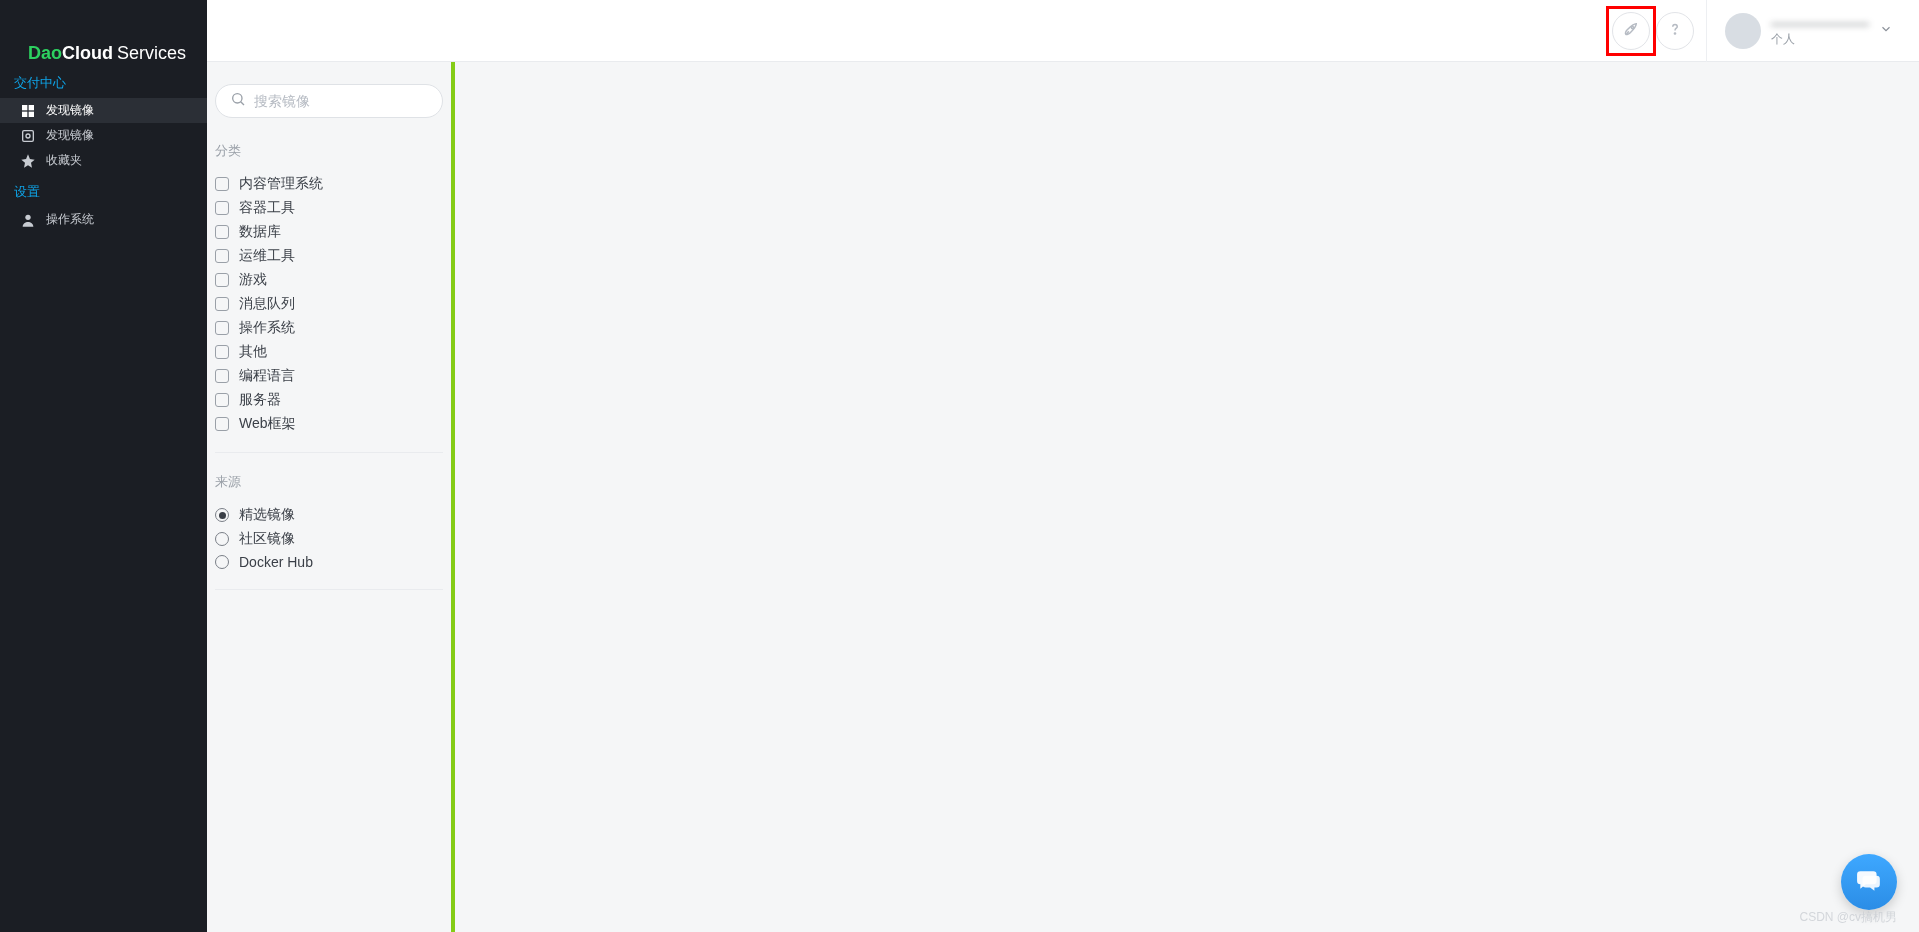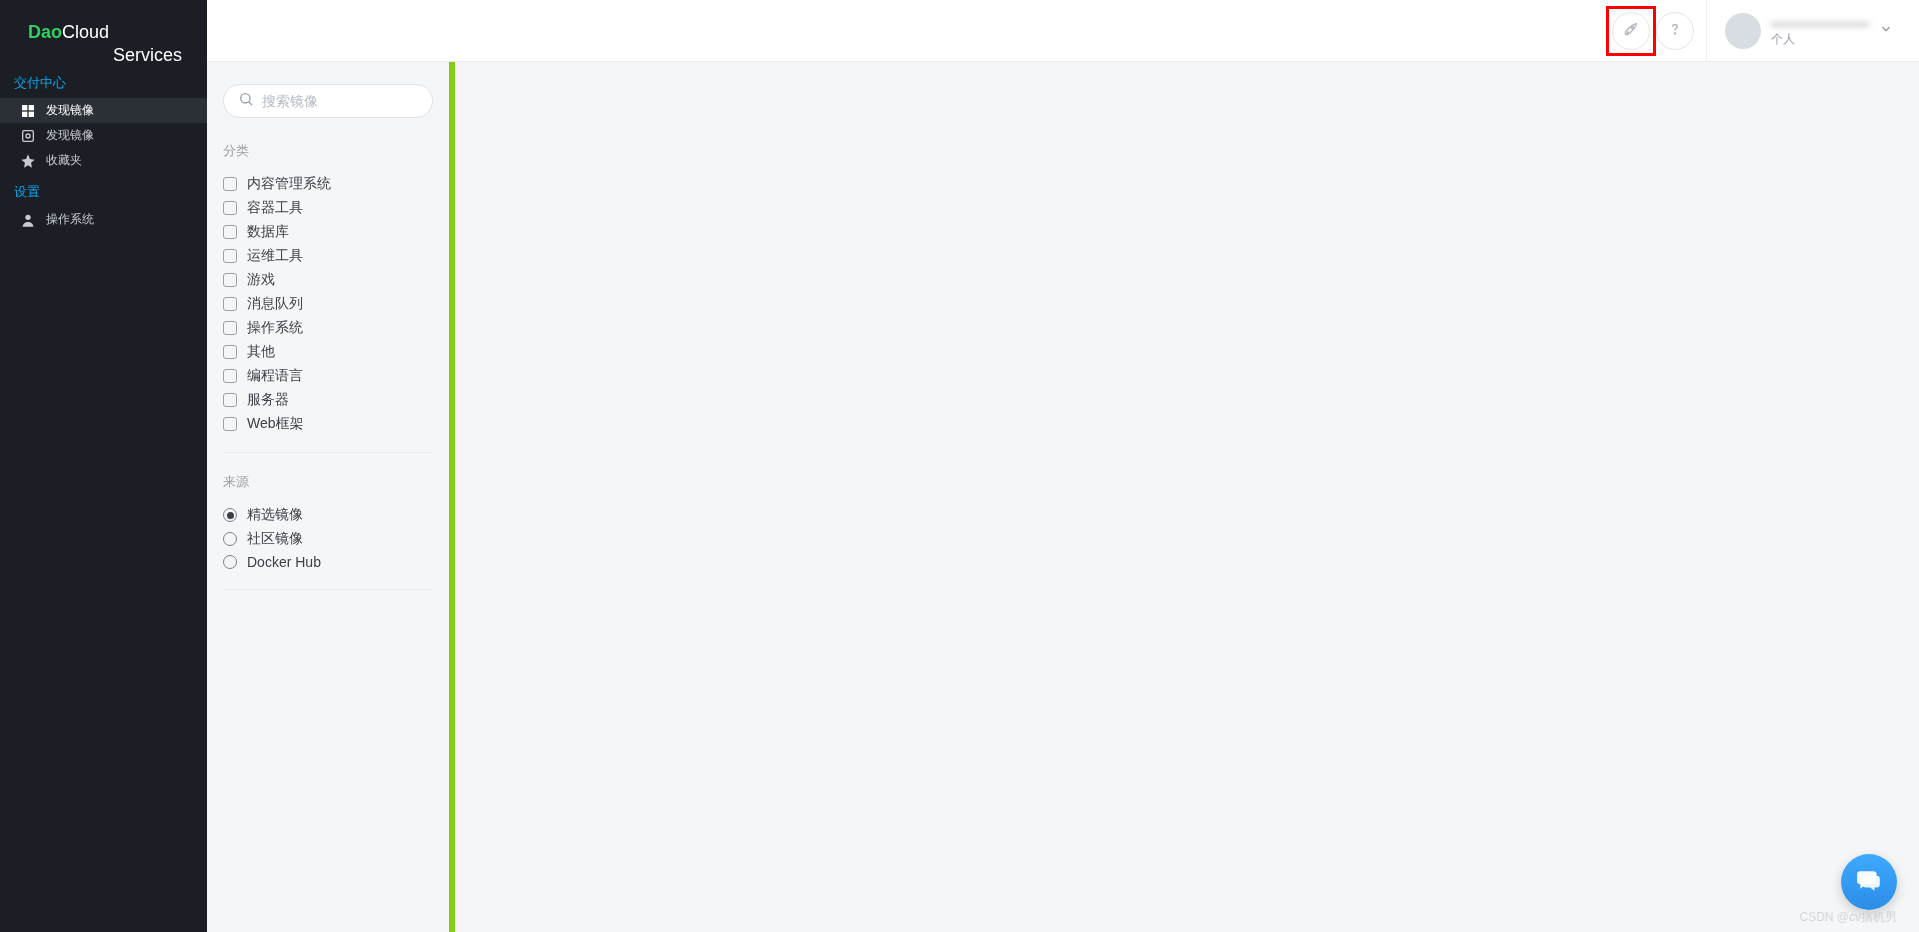--- a/index.html
+++ b/index.html
@@ -18,26 +18,26 @@
       width: 207px;
       background: #1b1e24;
       color: #aab0b8;
       display: flex;
       flex-direction: column;
       flex-shrink: 0;
     }
     .logo {
       height: 64px;
       display: flex;
-      align-items: center;
+      align-items: flex-end;
       padding-left: 28px;
       font-size: 18px;
     }
     .logo-dao { color: #2dd160; font-weight: 600; }
-    .logo-cloud { color: #fff; font-weight: 400; }
+    .logo-cloud { color: #fff; font-weight: 700; }
     .logo-services { color: #fff; font-weight: 400; margin-left: 4px; margin-top: 46px; }
     .section-header {
       font-size: 13px;
       color: #0ea5e9;
       padding: 10px 14px 6px;
     }
     .nav-item {
       display: flex;
       align-items: center;
       padding: 4px 20px;
@@ -85,22 +85,22 @@
     }
     .user-text { display: flex; flex-direction: column; line-height: 1.2; min-width: 80px; }
     .username { font-size: 14px; color: #2b3137; filter: blur(3px); }
     .usertype { font-size: 12px; color: #9aa0a8; }
     .chevron { color: #8a9099; }
 
     
     .content { flex: 1; display: flex; background: #f5f6f7; }
     .filter-panel {
       width: 248px;
-      border-right: 6px solid #84cc16;
-      padding: 22px 16px;
+      border-right: 4px solid #84cc16;
+      padding: 22px 8px;
       background: #f5f6f7;
     }
     .search-box {
       display: flex; align-items: center;
       border: 1px solid #dfe2e6;
       background: #fff;
       border-radius: 20px;
       padding: 6px 14px;
       margin-bottom: 24px;
     }

